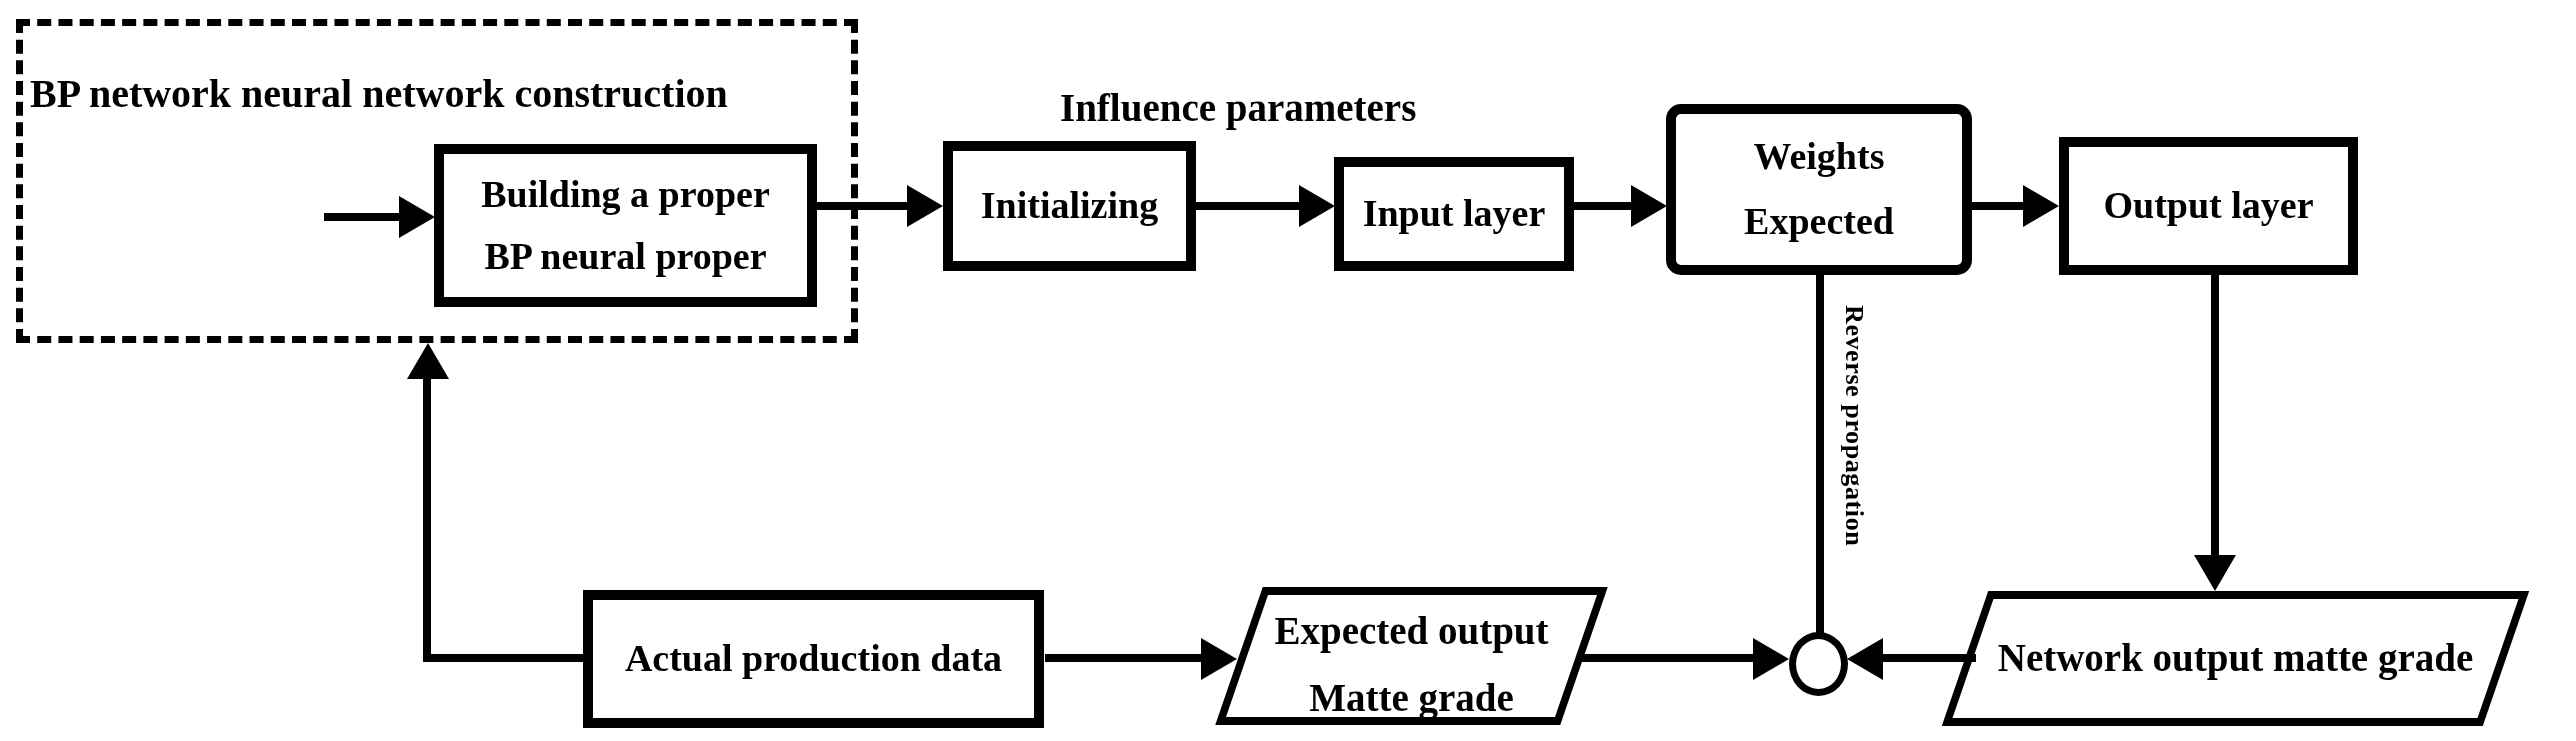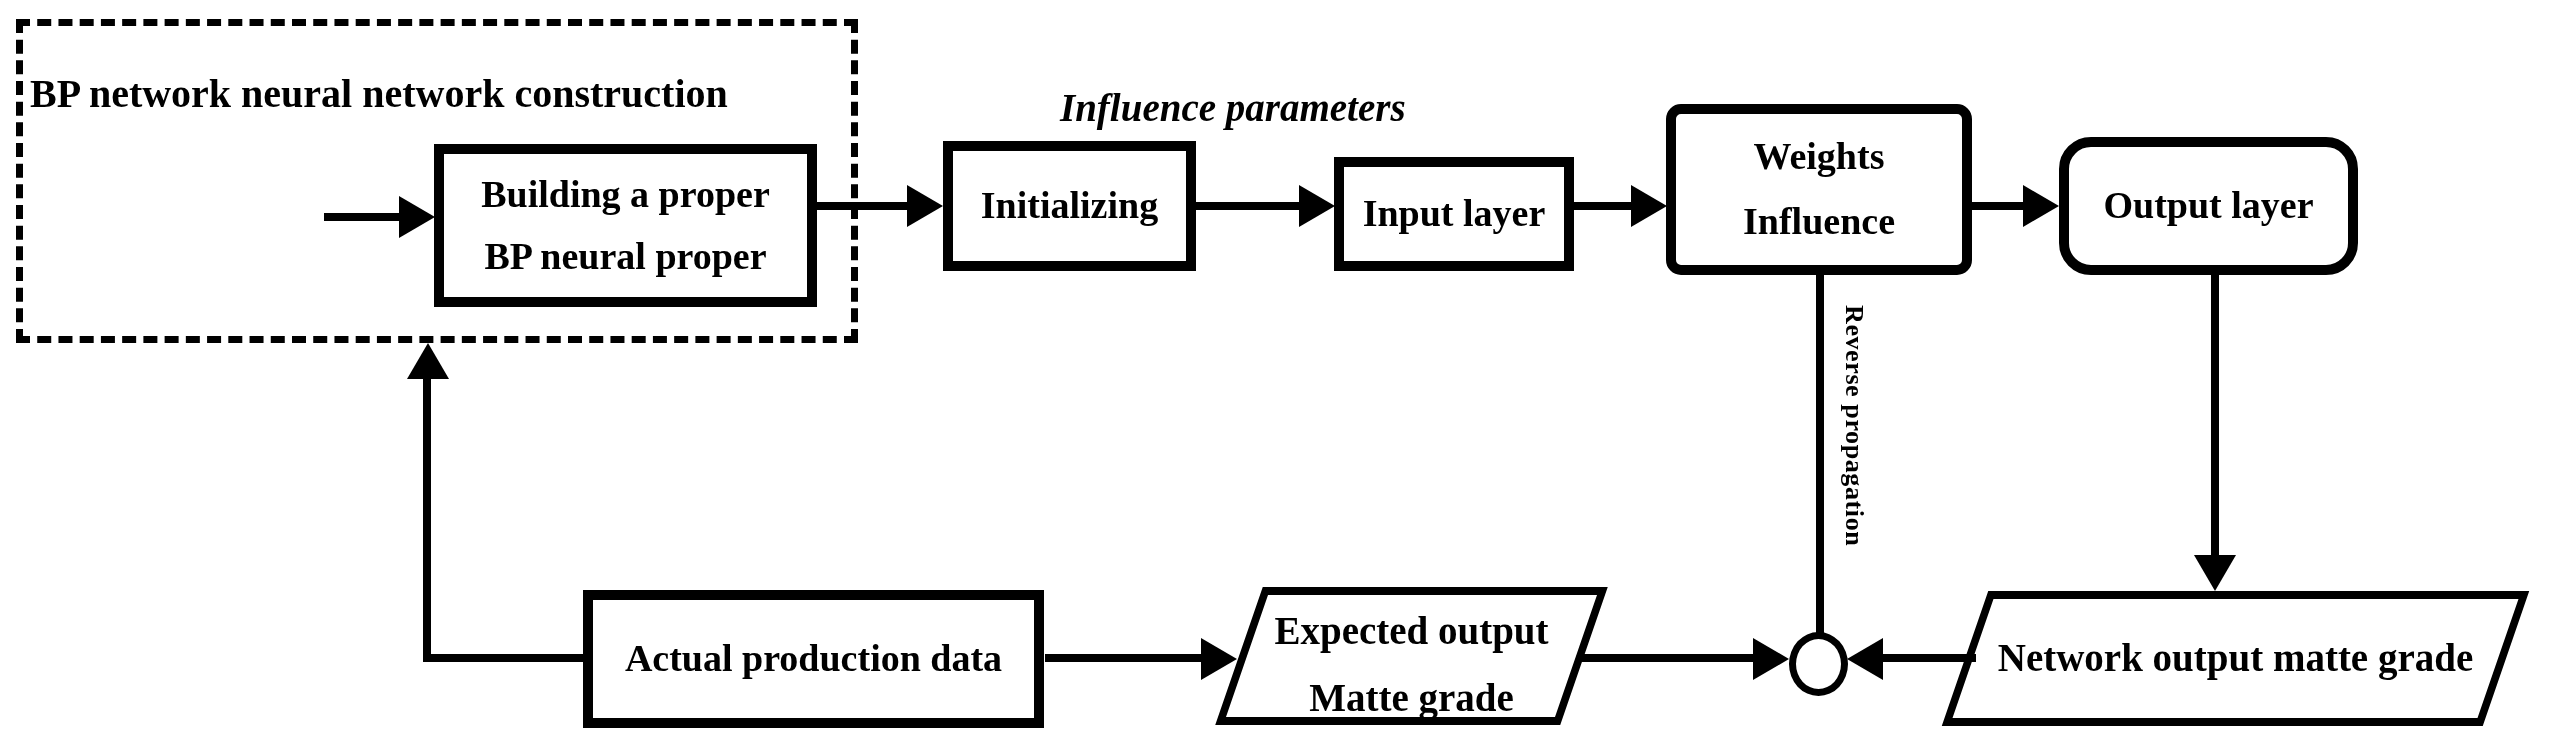--- a/index.html
+++ b/index.html
@@ -52,30 +52,30 @@
   
   #construction-box{left:15.7px;top:19px;width:842px;height:324px;}
   #construction-title{left:30px;top:70px;width:813px;font-size:40px;}
   #system-model{left:69px;top:136px;width:255px;height:168px;}
   #building-box{left:434px;top:144px;width:383px;height:163px;font-size:38px;}
   #a1-line{left:324px;top:213px;width:79px;}
   #a1-head{left:399px;top:196px;}
   #a2-line{left:817px;top:202px;width:93px;}
   #a2-head{left:907px;top:185px;}
   #initializing-box{left:943px;top:141px;width:253px;height:130px;font-size:38px;}
-  #influence-label{left:1060px;top:85px;width:452px;font-style:italic;}
+  #influence-label{left:1060px;top:85px;width:452px;}
   #a3-line{left:1196px;top:202px;width:105px;}
   #a3-head{left:1299px;top:185px;}
   #input-layer-box{left:1334px;top:157px;width:240px;height:114px;font-size:38px;}
   #a4-line{left:1574px;top:202px;width:60px;}
   #a4-head{left:1631px;top:185px;}
   #weights-box{left:1666px;top:104px;width:306px;height:171px;font-size:38px;border-radius:15px;}
   #a5-line{left:1972px;top:202px;width:55px;}
   #a5-head{left:2023px;top:185px;}
-  #output-layer-box{left:2059px;top:137px;width:299px;height:138px;font-size:38px;border-radius:32px;}
+  #output-layer-box{left:2059px;top:137px;width:299px;height:138px;font-size:38px;}
   #weights-down-line{left:1816px;top:275px;height:361px;}
   #reverse-label{left:1839px;top:294px;height:263px;}
   #join-circle{left:1789px;top:632px;width:59px;height:64px;}
   #out-down-line{left:2211px;top:275px;height:281px;}
   #out-down-head{left:2194px;top:555px;}
   #network-para{left:1965px;top:591px;width:541px;height:135px;}
   #network-text{left:1965px;top:591px;width:541px;height:135px;}
   #net-circle-line{left:1883px;top:654px;width:93px;}
   #net-circle-head{left:1847px;top:638px;}
   #expected-para{left:1239px;top:587px;width:345px;height:138px;}
@@ -120,21 +120,21 @@
 
   <div id="input-layer-box" class="rectbox">
     <span>Input layer</span>
   </div>
 
   <div id="a4-line" class="hline"></div>
   <div id="a4-head" class="ah ah-right"></div>
 
   <div id="weights-box" class="rectbox twoline">
     <span>Weights</span>
-    <span>Influence</span>
+    <span>Expected</span>
   </div>
 
   <div id="a5-line" class="hline"></div>
   <div id="a5-head" class="ah ah-right"></div>
 
   <div id="output-layer-box" class="rectbox">
     <span>Output layer</span>
   </div>
 
   <div id="weights-down-line" class="vline"></div>

